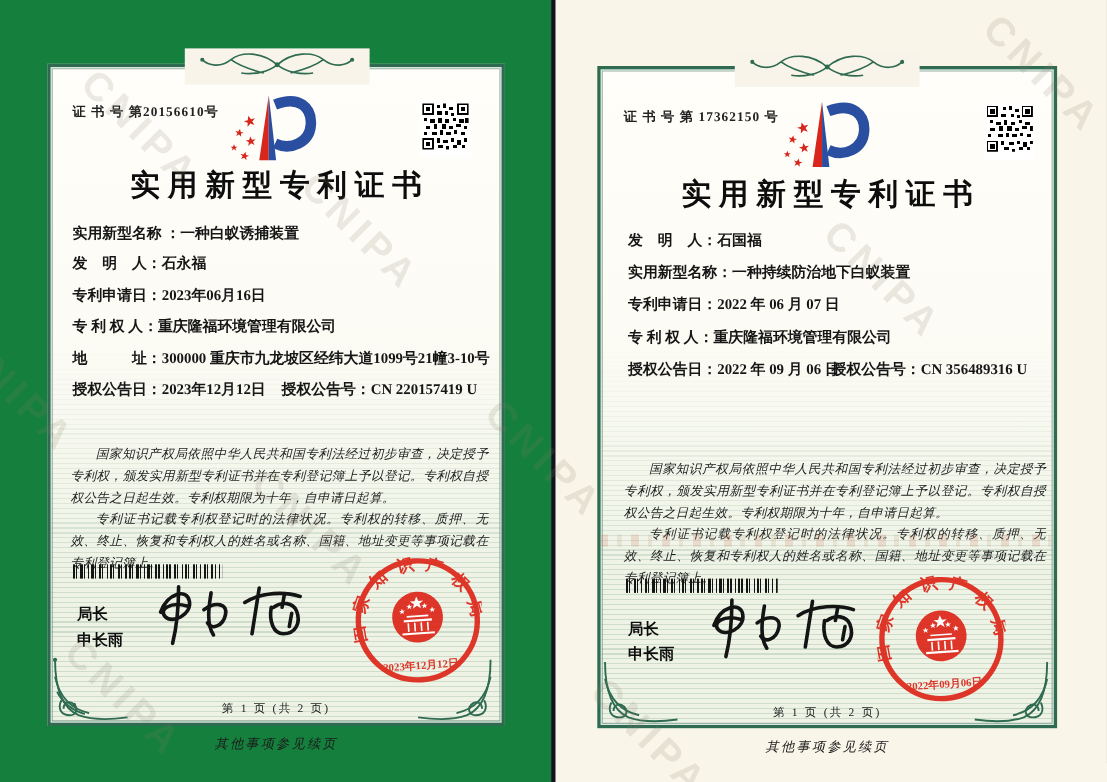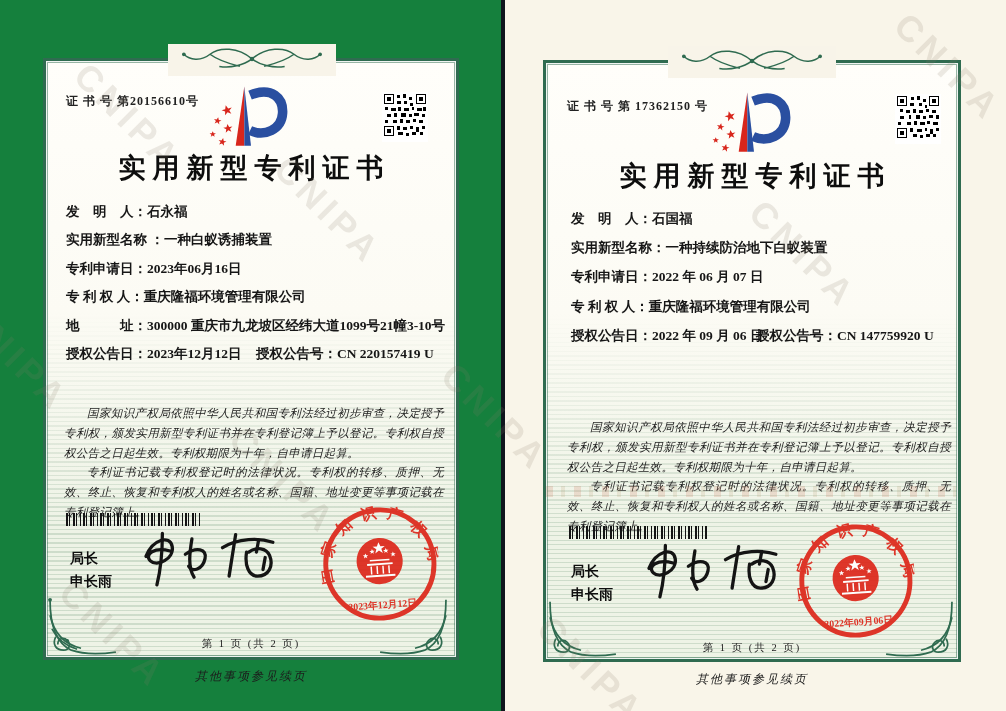--- a/index.html
+++ b/index.html
@@ -179,24 +179,24 @@
             <rect x="19" y="26" width="3" height="2"></rect>
             <rect x="25" y="26" width="2" height="2"></rect>
         </g>
       </svg>
     </div>
 
     <div class="title">实用新型专利证书</div>
 
     <div class="rows">
       <div class="row">
+        <span>实用新型名称 ：</span><span>一种白蚁诱捕装置</span>
+      </div>
+      <div class="row">
         <span>发　明　人：</span><span>石永福</span>
-      </div>
-      <div class="row">
-        <span>实用新型名称 ：</span><span>一种白蚁诱捕装置</span>
       </div>
       <div class="row">
         <span>专利申请日：</span><span>2023年06月16日</span>
       </div>
       <div class="row">
         <span>专 利 权 人：</span><span>重庆隆福环境管理有限公司</span>
       </div>
       <div class="row">
         <span>地　　　址：</span><span>300000 重庆市九龙坡区经纬大道1099号21幢3-10号</span>
       </div>
@@ -390,21 +390,21 @@
         <span>实用新型名称：</span><span>一种持续防治地下白蚁装置</span>
       </div>
       <div class="row">
         <span>专利申请日：</span><span>2022 年 06 月 07 日</span>
       </div>
       <div class="row">
         <span>专 利 权 人：</span><span>重庆隆福环境管理有限公司</span>
       </div>
       <div class="row">
         <span>授权公告日：</span><span>2022 年 09 月 06 日</span>
-        <span class="g2"><span>授权公告号：</span><span>CN 147759920 U</span></span>
+        <span class="g2"><span>授权公告号：</span><span>CN 356489316 U</span></span>
       </div>
     </div>
 
     <div class="paras">
       <p>国家知识产权局依照中华人民共和国专利法经过初步审查，决定授予专利权，颁发实用新型专利证书并在专利登记簿上予以登记。专利权自授权公告之日起生效。专利权期限为十年，自申请日起算。</p>
       <p>专利证书记载专利权登记时的法律状况。专利权的转移、质押、无效、终止、恢复和专利权人的姓名或名称、国籍、地址变更等事项记载在专利登记簿上。</p>
     </div>
 
     <div class="scanband"></div>
 

